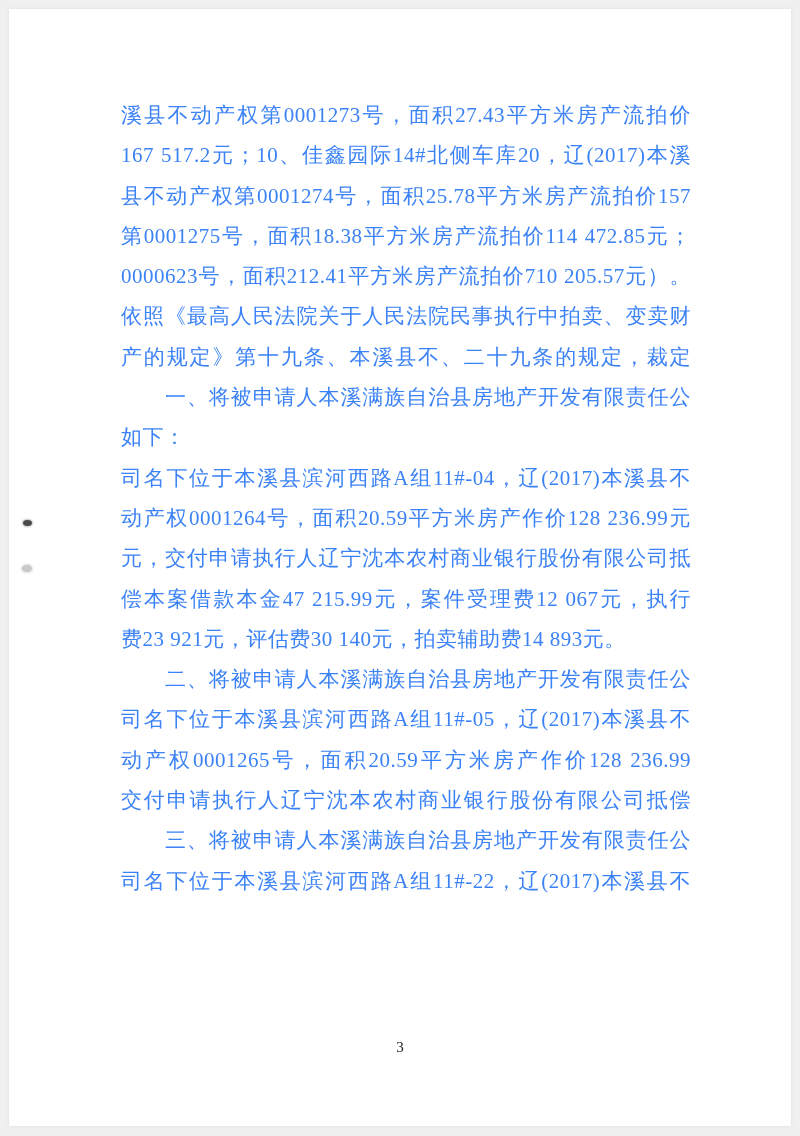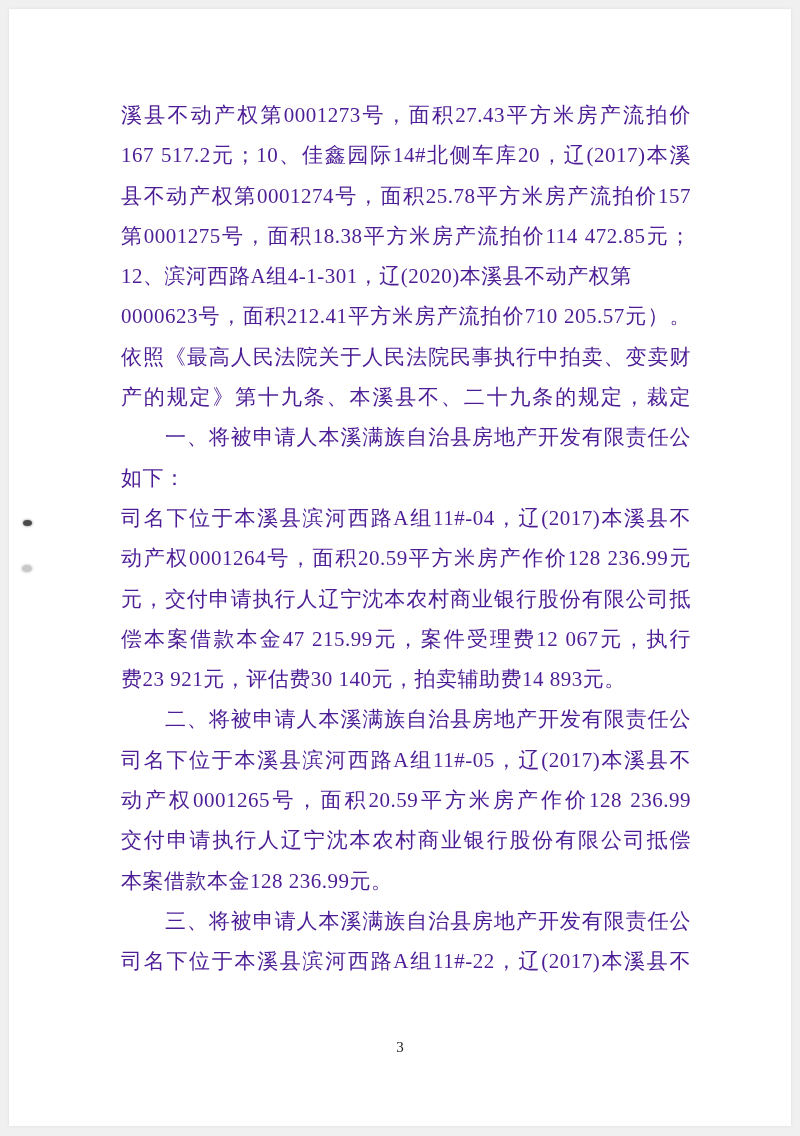--- a/index.html
+++ b/index.html
@@ -21,21 +21,21 @@
     width: 782px;
     height: 1117px;
     background: #ffffff;
     box-shadow: 0 0 3px rgba(0,0,0,0.08);
   }
   .textblock {
     position: absolute;
     left: 112px;
     top: 86px;
     width: 570px;
-    color: #4c1d95;
+    color: #3b82f6;
   }
   .line {
     height: 40.3px;
     line-height: 40.3px;
     font-size: 21px;
     overflow: hidden;
     text-align: justify;
     text-align-last: justify;
     text-justify: inter-character;
     white-space: normal;
@@ -85,35 +85,33 @@
 <div class="paper">
 
   <span class="artifact a1"></span>
   <span class="artifact a2"></span>
 
   <div class="textblock">
     <div class="line">溪县不动产权第0001273号，面积27.43平方米房产流拍价</div>
     <div class="line">167 517.2元；10、佳鑫园际14#北侧车库20，辽(2017)本溪</div>
     <div class="line">县不动产权第0001274号，面积25.78平方米房产流拍价157</div>
     <div class="line">第0001275号，面积18.38平方米房产流拍价114 472.85元；</div>
-    <div class="line short">12、滨河西路A组4-1-301，辽(2020)本溪县不动产权第</div>
     <div class="line">0000623号，面积212.41平方米房产流拍价710 205.57元）。</div>
     <div class="line">依照《最高人民法院关于人民法院民事执行中拍卖、变卖财</div>
     <div class="line">产的规定》第十九条、本溪县不、二十九条的规定，裁定</div>
     <div class="line indent">一、将被申请人本溪满族自治县房地产开发有限责任公</div>
     <div class="line short">如下：</div>
     <div class="line">司名下位于本溪县滨河西路A组11#-04，辽(2017)本溪县不</div>
     <div class="line">动产权0001264号，面积20.59平方米房产作价128 236.99元</div>
     <div class="line">元，交付申请执行人辽宁沈本农村商业银行股份有限公司抵</div>
     <div class="line">偿本案借款本金47 215.99元，案件受理费12 067元，执行</div>
     <div class="line short">费23 921元，评估费30 140元，拍卖辅助费14 893元。</div>
     <div class="line indent">二、将被申请人本溪满族自治县房地产开发有限责任公</div>
     <div class="line">司名下位于本溪县滨河西路A组11#-05，辽(2017)本溪县不</div>
     <div class="line">动产权0001265号，面积20.59平方米房产作价128 236.99元，</div>
     <div class="line">交付申请执行人辽宁沈本农村商业银行股份有限公司抵偿</div>
-    <div class="line short">本案借款本金128 236.99元。</div>
     <div class="line indent">三、将被申请人本溪满族自治县房地产开发有限责任公</div>
     <div class="line">司名下位于本溪县滨河西路A组11#-22，辽(2017)本溪县不</div>
   </div>
 
   <div class="pageno">3</div>
 
 </div>
 
 </body></html>

